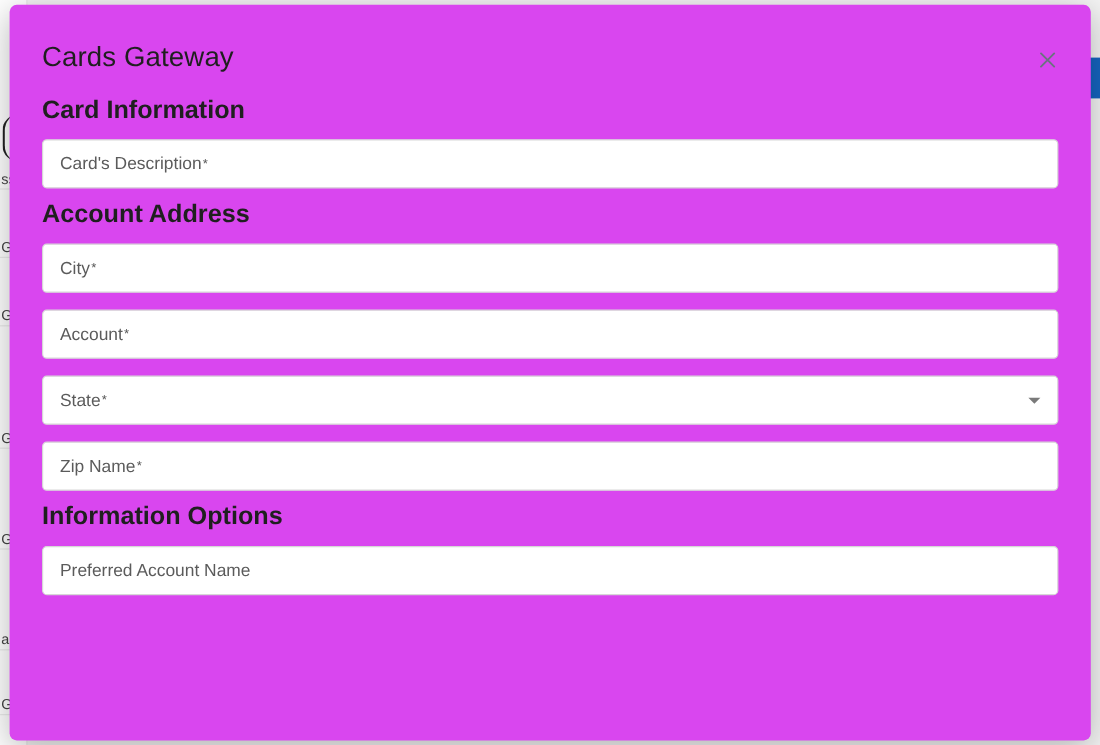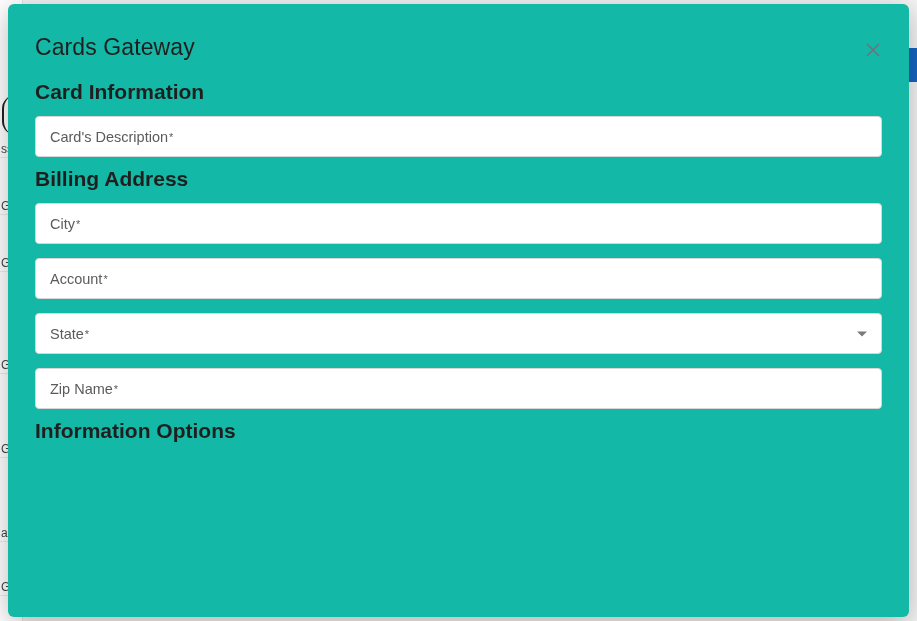--- a/index.html
+++ b/index.html
@@ -63,21 +63,21 @@
     border-bottom-left-radius: 14px;
   }
 
   
   .modal {
     position: absolute;
     left: 8px;
     top: 4px;
     width: 901px;
     height: 613px;
-    background: #14b8a6;
+    background: #d946ef;
     border-radius: 6px;
     box-shadow: 0 6px 28px rgba(0,0,0,0.28);
     overflow: hidden;
   }
   .modal-header {
     position: relative;
     height: 66px;
   }
   .modal-title {
     position: absolute;
@@ -191,21 +191,21 @@
 
   <div class="modal-body">
 
     <div class="section-title first">Card Information</div>
 
     <div class="field">
       <span class="field-label">Card's Description</span>
       <span class="req">*</span>
     </div>
 
-    <div class="section-title">Billing Address</div>
+    <div class="section-title">Account Address</div>
 
     <div class="field">
       <span class="field-label">City</span>
       <span class="req">*</span>
     </div>
 
     <div class="field">
       <span class="field-label">Account</span>
       <span class="req">*</span>
     </div>
@@ -216,15 +216,18 @@
       <span class="select-arrow"></span>
     </div>
 
     <div class="field">
       <span class="field-label">Zip Name</span>
       <span class="req">*</span>
     </div>
 
     <div class="section-title">Information Options</div>
 
+    <div class="field">
+      <span class="field-label">Preferred Account Name</span>
+    </div>
 
   </div>
 </div>
 
 </body></html>

